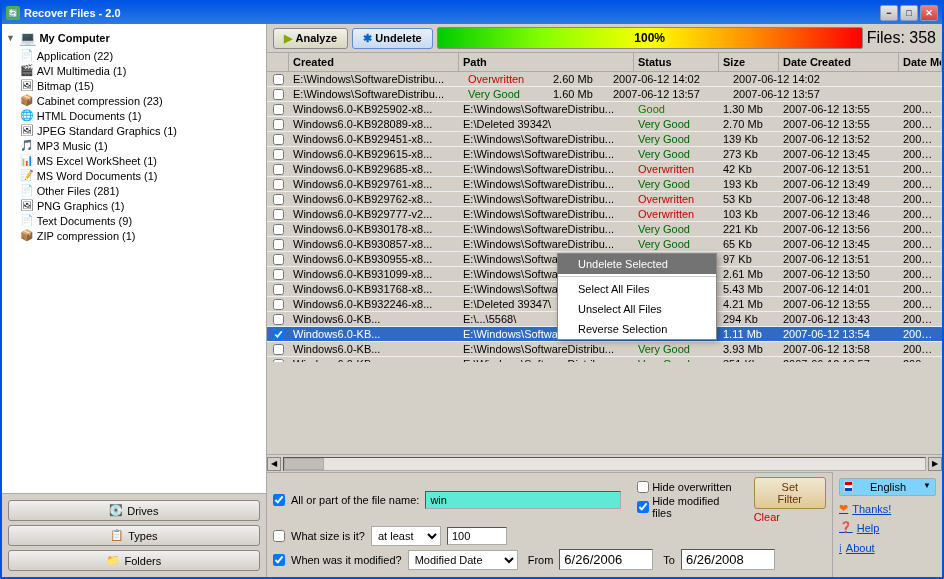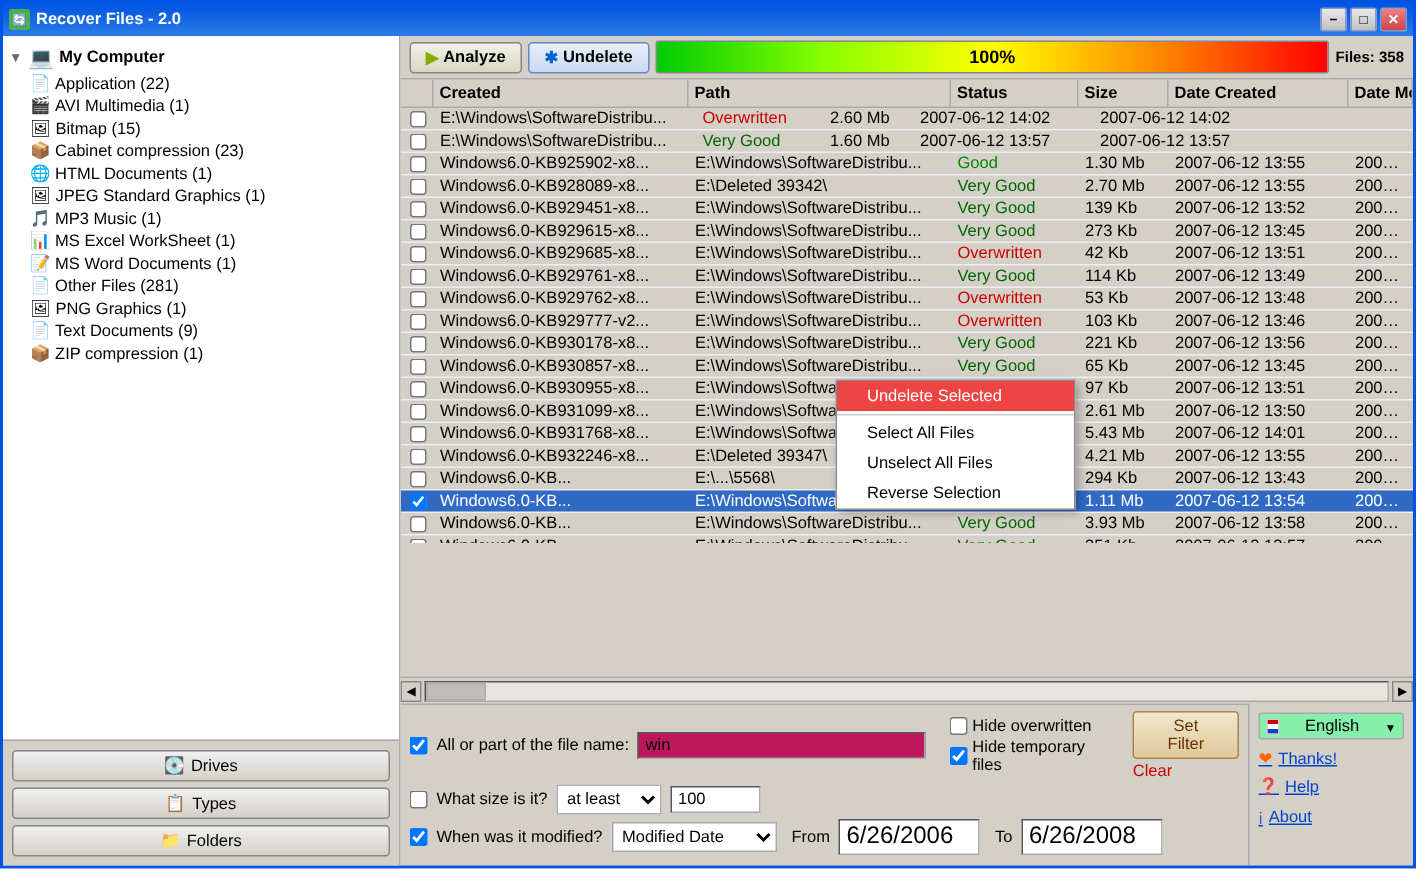--- a/index.html
+++ b/index.html
@@ -29,21 +29,21 @@
     
     .right-panel { flex: 1; display: flex; flex-direction: column; overflow: hidden; }
     
     
     .toolbar { display: flex; align-items: center; padding: 3px 6px; background: #d4d0c8; border-bottom: 1px solid #aaa; gap: 4px; }
     .analyze-btn { display: flex; align-items: center; gap: 3px; padding: 3px 10px; background: linear-gradient(to bottom, #f0f0e8, #d8d8c0); border: 1px solid #888; border-radius: 3px; cursor: pointer; font-size: 11px; font-weight: bold; }
     .undelete-btn { display: flex; align-items: center; gap: 3px; padding: 3px 10px; background: linear-gradient(to bottom, #e8f0f8, #c8daf0); border: 1px solid #6688cc; border-radius: 3px; cursor: pointer; font-size: 11px; font-weight: bold; }
     .progress-bar-container { flex: 1; height: 22px; background: #14b8a6; border: 1px solid #888; border-radius: 2px; overflow: hidden; position: relative; }
     .progress-bar-fill { height: 100%; background: linear-gradient(to right, #00cc00, #88ff00, #ffff00, #ff8800, #ff0000); width: 100%; }
     .progress-label { position: absolute; top: 50%; left: 50%; transform: translate(-50%, -50%); font-weight: bold; font-size: 12px; color: black; }
-    .files-count { font-size: 10px; font-weight: bold; white-space: nowrap; }
+    .files-count { font-size: 16px; font-weight: normal; white-space: nowrap; }
 
     
     .file-list-container { flex: 1; overflow: hidden; position: relative; }
     .file-list-header { display: flex; background: #d4d0c8; border-bottom: 1px solid #aaa; }
     .col-header { padding: 3px 4px; border-right: 1px solid #aaa; font-weight: bold; font-size: 11px; white-space: nowrap; overflow: hidden; cursor: pointer; }
     .col-checkbox { width: 22px; flex-shrink: 0; border-right: 1px solid #aaa; }
     .col-filename { width: 170px; flex-shrink: 0; }
     .col-path { width: 175px; flex-shrink: 0; }
     .col-status { width: 85px; flex-shrink: 0; }
     .col-size { width: 60px; flex-shrink: 0; }
@@ -62,52 +62,52 @@
     .cell-created { width: 120px; flex-shrink: 0; }
     .cell-modified { flex: 1; }
     .status-overwritten { color: #cc0000; }
     .status-verygood { color: #006600; }
     .status-good { color: #008800; }
 
     
     .context-menu { position: absolute; top: 200px; left: 290px; background: white; border: 1px solid #888; box-shadow: 2px 2px 6px rgba(0,0,0,0.3); z-index: 100; min-width: 160px; }
     .context-menu-item { padding: 4px 20px; cursor: pointer; font-size: 11px; }
     .context-menu-separator { border-top: 1px solid #ccc; margin: 2px 0; }
-    .context-highlight { background: #ef4444; color: white; }
+    .context-highlight { background: #737373; color: white; }
 
     
     .hscroll { height: 18px; background: #d4d0c8; border-top: 1px solid #aaa; display: flex; align-items: center; }
     .hscroll-track { flex: 1; height: 14px; background: #e8e4e0; border: 1px inset #aaa; margin: 0 2px; }
 
     
     .filter-panel { background: #d4d0c8; border-top: 1px solid #aaa; padding: 4px 6px; }
     .filter-row { display: flex; align-items: center; gap: 6px; margin-bottom: 3px; }
     .filter-label { font-size: 11px; white-space: nowrap; }
-    .filter-input { border: 1px inset #aaa; background: #be185d; padding: 2px 4px; font-size: 11px; }
+    .filter-input { border: 1px inset #aaa; background: #5eead4; padding: 2px 4px; font-size: 11px; }
     .filter-input-long { width: 200px; }
     .filter-select { border: 1px solid #aaa; background: white; padding: 2px; font-size: 11px; }
     .filter-number { width: 60px; border: 1px inset #aaa; background: white; padding: 2px 4px; font-size: 11px; }
     .set-filter-btn { padding: 3px 14px; background: linear-gradient(to bottom, #f0e8d0, #e0c898); border: 1px solid #aa8844; border-radius: 3px; cursor: pointer; font-size: 11px; font-weight: normal; color: #663300; }
     .clear-btn { color: #cc0000; font-size: 11px; cursor: pointer; background: none; border: none; }
     .checkbox-label { display: flex; align-items: center; gap: 3px; font-size: 11px; }
 
     
     .side-info { width: 110px; background: #d4d0c8; border-left: 1px solid #aaa; display: flex; flex-direction: column; padding: 6px; gap: 6px; font-size: 11px; }
-    .lang-selector { display: flex; align-items: flex-end; gap: 17px; cursor: pointer; padding: 2px 4px; background: #86efac; border: 1px solid #aaa; border-radius: 2px; }
+    .lang-selector { display: flex; align-items: flex-start; gap: 17px; cursor: pointer; padding: 2px 4px; background: #7dd3fc; border: 1px solid #aaa; border-radius: 2px; }
     .flag { width: 16px; height: 11px; background: linear-gradient(to bottom, #cc0000 33%, white 33%, white 66%, #0044cc 66%); border: 1px solid #ccc; }
     .side-link { display: flex; align-items: center; gap: 4px; cursor: pointer; color: #0044cc; text-decoration: underline; }
     .heart-icon { color: #ff6600; }
     .question-icon { color: #ff8800; }
     .info-icon { color: #3366cc; }
 
     .bottom-strip { display: flex; align-items: stretch; }
 
     input[type="checkbox"] { width: 12px; height: 12px; }
 
-    .date-input { border: 1px inset #aaa; background: white; padding: 2px 4px; font-size: 16px; width: 94px; }
+    .date-input { border: 1px inset #aaa; background: white; padding: 2px 4px; font-size: 13px; width: 94px; }
     .at-least-select { width: 70px; border: 1px solid #aaa; background: white; font-size: 11px; padding: 2px; }
   </style>
 </head>
 <body>
 
 <div class="window">
 
   <div class="title-bar">
     <div class="title-bar-left">
       <div class="title-bar-icon">🔄</div>
@@ -306,21 +306,21 @@
     <div class="cell cell-created">2007-06-12 13:51</div>
     <div class="cell cell-modified">2007-06-12 13:51</div>
   </div>
             <div class="file-row">
     <div class="cell cell-checkbox">
                 <input type="checkbox" style="width: 11px; height: 11px;">
               </div>
     <div class="cell cell-filename">Windows6.0-KB929761-x8...</div>
     <div class="cell cell-path">E:\Windows\SoftwareDistribu...</div>
     <div class="cell cell-status status-verygood">Very Good</div>
-    <div class="cell cell-size">114 Kb</div>
+    <div class="cell cell-size">193 Kb</div>
     <div class="cell cell-created">2007-06-12 13:49</div>
     <div class="cell cell-modified">2007-06-12 13:49</div>
   </div>
             <div class="file-row">
     <div class="cell cell-checkbox">
                 <input type="checkbox" style="width: 11px; height: 11px;">
               </div>
     <div class="cell cell-filename">Windows6.0-KB929762-x8...</div>
     <div class="cell cell-path">E:\Windows\SoftwareDistribu...</div>
     <div class="cell cell-status status-overwritten">Overwritten</div>
@@ -476,21 +476,21 @@
             <input type="checkbox" checked="" style="">
             <label class="filter-label">All or part of the file name:</label>
             <input class="filter-input filter-input-long" type="text" value="win" style="">
             <div style="margin-left:10px;display:flex;flex-direction:column;gap:2px">
               <label class="checkbox-label">
                 <input type="checkbox" style="">
                 <span>Hide overwritten</span>
               </label>
               <label class="checkbox-label">
                 <input type="checkbox" checked="" style="">
-                <span>Hide temporary files</span>
+                <span>Hide modified files</span>
               </label>
             </div>
             <div style="margin-left:8px;display:flex;flex-direction:column;gap:2px;align-items:flex-start">
               <button class="set-filter-btn">Set Filter</button>
               <button class="clear-btn">Clear</button>
             </div>
           </div>
 
           <div class="filter-row">
             <input type="checkbox" style="">

